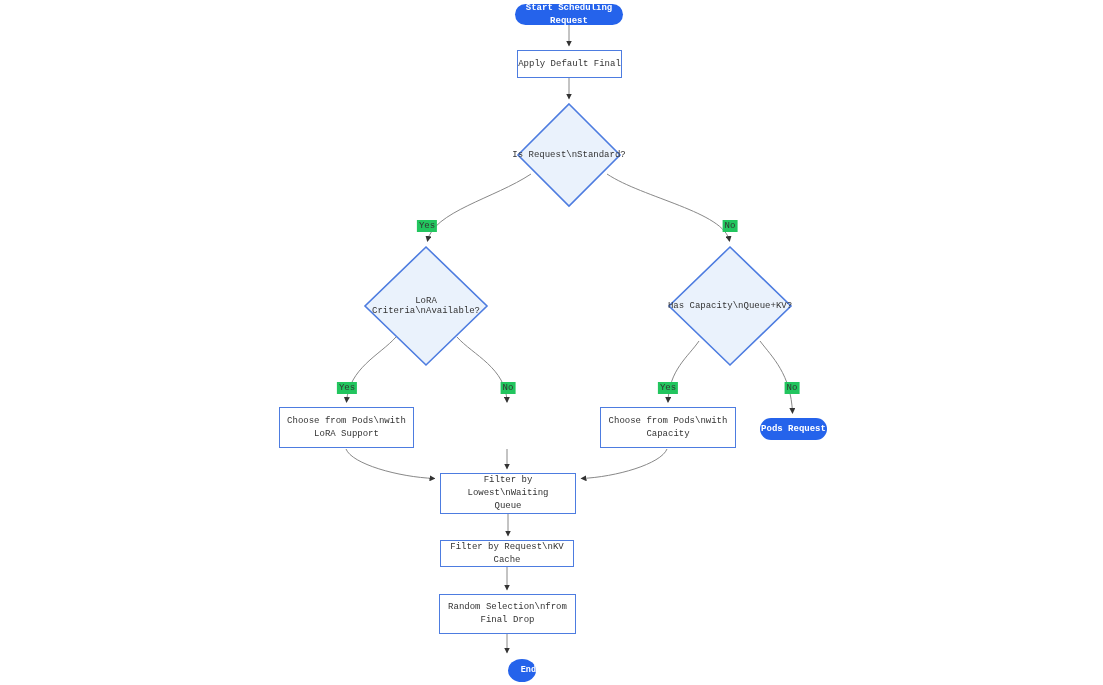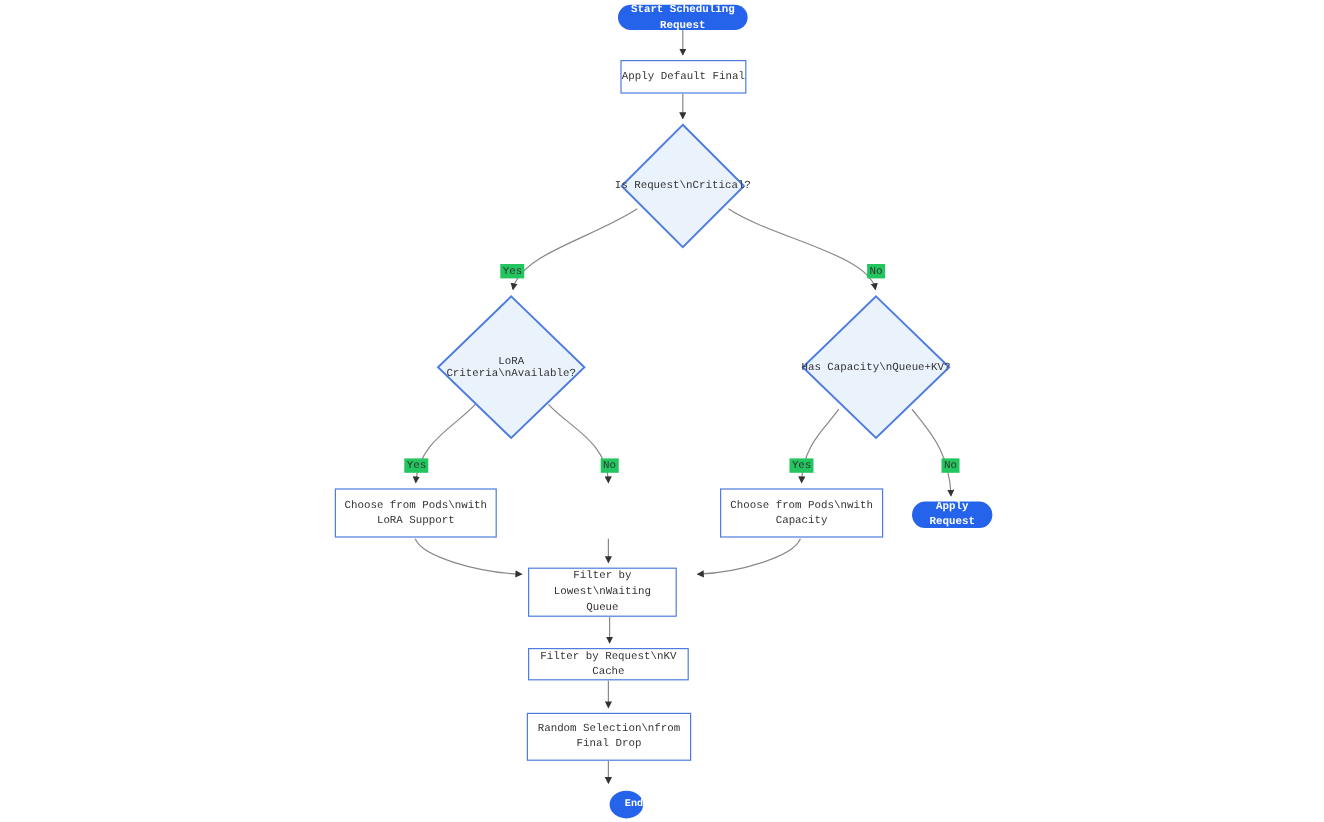--- a/index.html
+++ b/index.html
@@ -60,21 +60,21 @@
 
   <div class="node pill-node" style="left:515px; top:4px; width:108px; height:21px;">
     <span>Start Scheduling Request</span>
   </div>
 
   <div class="node rect-node" style="left:517px; top:50px; width:105px; height:28px;">
     <span>Apply Default Final</span>
   </div>
 
   <div class="diamond-label" style="left:509px; top:148px; width:120px; height:14px;">
-    <span>Is Request\nCritical?</span>
+    <span>Is Request\nStandard?</span>
   </div>
 
   <div class="diamond-label" style="left:361px; top:299px; width:130px; height:14px;">
     <span>LoRA Criteria\nAvailable?</span>
   </div>
 
   <div class="diamond-label" style="left:665px; top:299px; width:130px; height:14px;">
     <span>Has Capacity\nQueue+KV?</span>
   </div>
 
@@ -83,24 +83,24 @@
     <span>LoRA Support</span>
   </div>
 
 
   <div class="node rect-node" style="left:600px; top:407px; width:136px; height:41px;">
     <span>Choose from Pods\nwith</span>
     <span>Capacity</span>
   </div>
 
   <div class="node pill-node" style="left:760px; top:418px; width:67px; height:22px;">
-    <span>Apply Request</span>
+    <span>Pods Request</span>
   </div>
 
-  <div class="node rect-node" style="left:440px; top:473px; width:124px; height:41px;">
+  <div class="node rect-node" style="left:440px; top:473px; width:136px; height:41px;">
     <span>Filter by Lowest\nWaiting</span>
     <span>Queue</span>
   </div>
 
   <div class="node rect-node" style="left:440px; top:540px; width:134px; height:27px;">
     <span>Filter by Request\nKV Cache</span>
   </div>
 
   <div class="node rect-node" style="left:439px; top:594px; width:137px; height:40px;">
     <span>Random Selection\nfrom</span>

